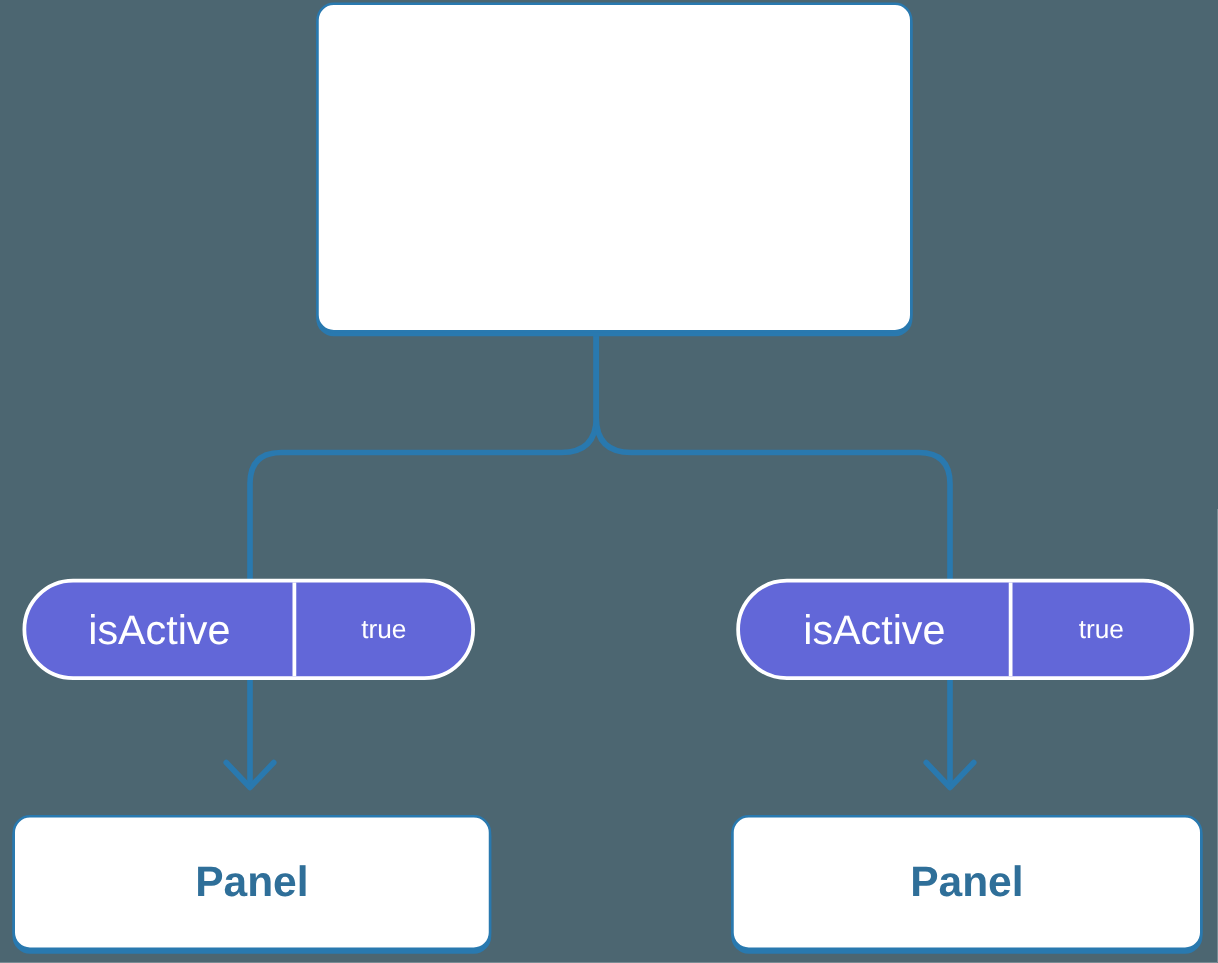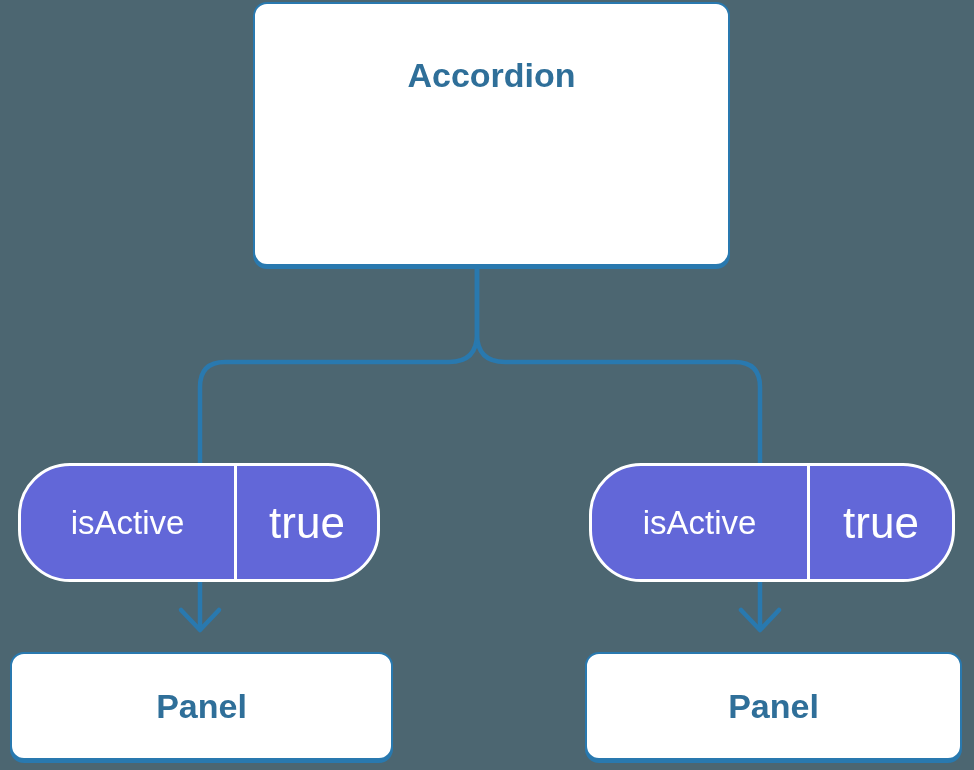--- a/index.html
+++ b/index.html
@@ -76,21 +76,21 @@
   }
   .state-value {
     flex: 1;
     display: flex; align-items: center; justify-content: center;
     font-size: 34px;
     color: var(--purple);
   }
 
   .prop-pill {
     position: absolute;
-    height: 119px;
+    height: 81px;
     box-sizing: border-box;
     background: var(--pill-fill);
     border: 3px solid #ffffff;
     border-radius: 52px;
     display: flex;
     color: var(--prop-text);
     z-index: 2;
   }
   .pill-left  { left: 18px;  top: 463px; width: 362px; }
   .pill-right { left: 589px; top: 463px; width: 366px; }
@@ -98,21 +98,21 @@
   .prop-name {
     border-right: 3px solid #ffffff;
     display: flex; align-items: center; justify-content: center;
     font-size: 33px;
   }
   .pill-left  .prop-name { flex: 0 0 213px; }
   .pill-right .prop-name { flex: 0 0 215px; }
   .prop-value {
     flex: 1;
     display: flex; align-items: center; justify-content: center;
-    font-size: 44px;
+    font-size: 21px;
   }
 
   .panel-card {
     display: flex; align-items: center; justify-content: center;
   }
   .panel-left  { left: 10px;  top: 652px; width: 383px; height: 108px; }
   .panel-right { left: 585px; top: 652px; width: 377px; height: 108px; }
   .panel-card .card-title { margin-top: 0; }
 </style>
 </head>
@@ -121,21 +121,20 @@
 <div class="stage">
 
   <svg class="connectors" viewBox="0 0 974 770">
     <path class="ln" d="M477 262 V334 Q477 362 449 362 H225 Q200 362 200 387 V628"></path>
     <path class="ln" d="M477 262 V334 Q477 362 505 362 H735 Q760 362 760 387 V628"></path>
     <path class="ln" d="M181 610 L200 630 L219 610"></path>
     <path class="ln" d="M741 610 L760 630 L779 610"></path>
   </svg>
 
   <div class="card root-card">
-    <div class="card-title">Accordion</div>
   </div>
 
   <div class="prop-pill pill-left">
     <span class="prop-name">isActive</span>
     <span class="prop-value">true</span>
   </div>
 
   <div class="prop-pill pill-right">
     <span class="prop-name">isActive</span>
     <span class="prop-value">true</span>

